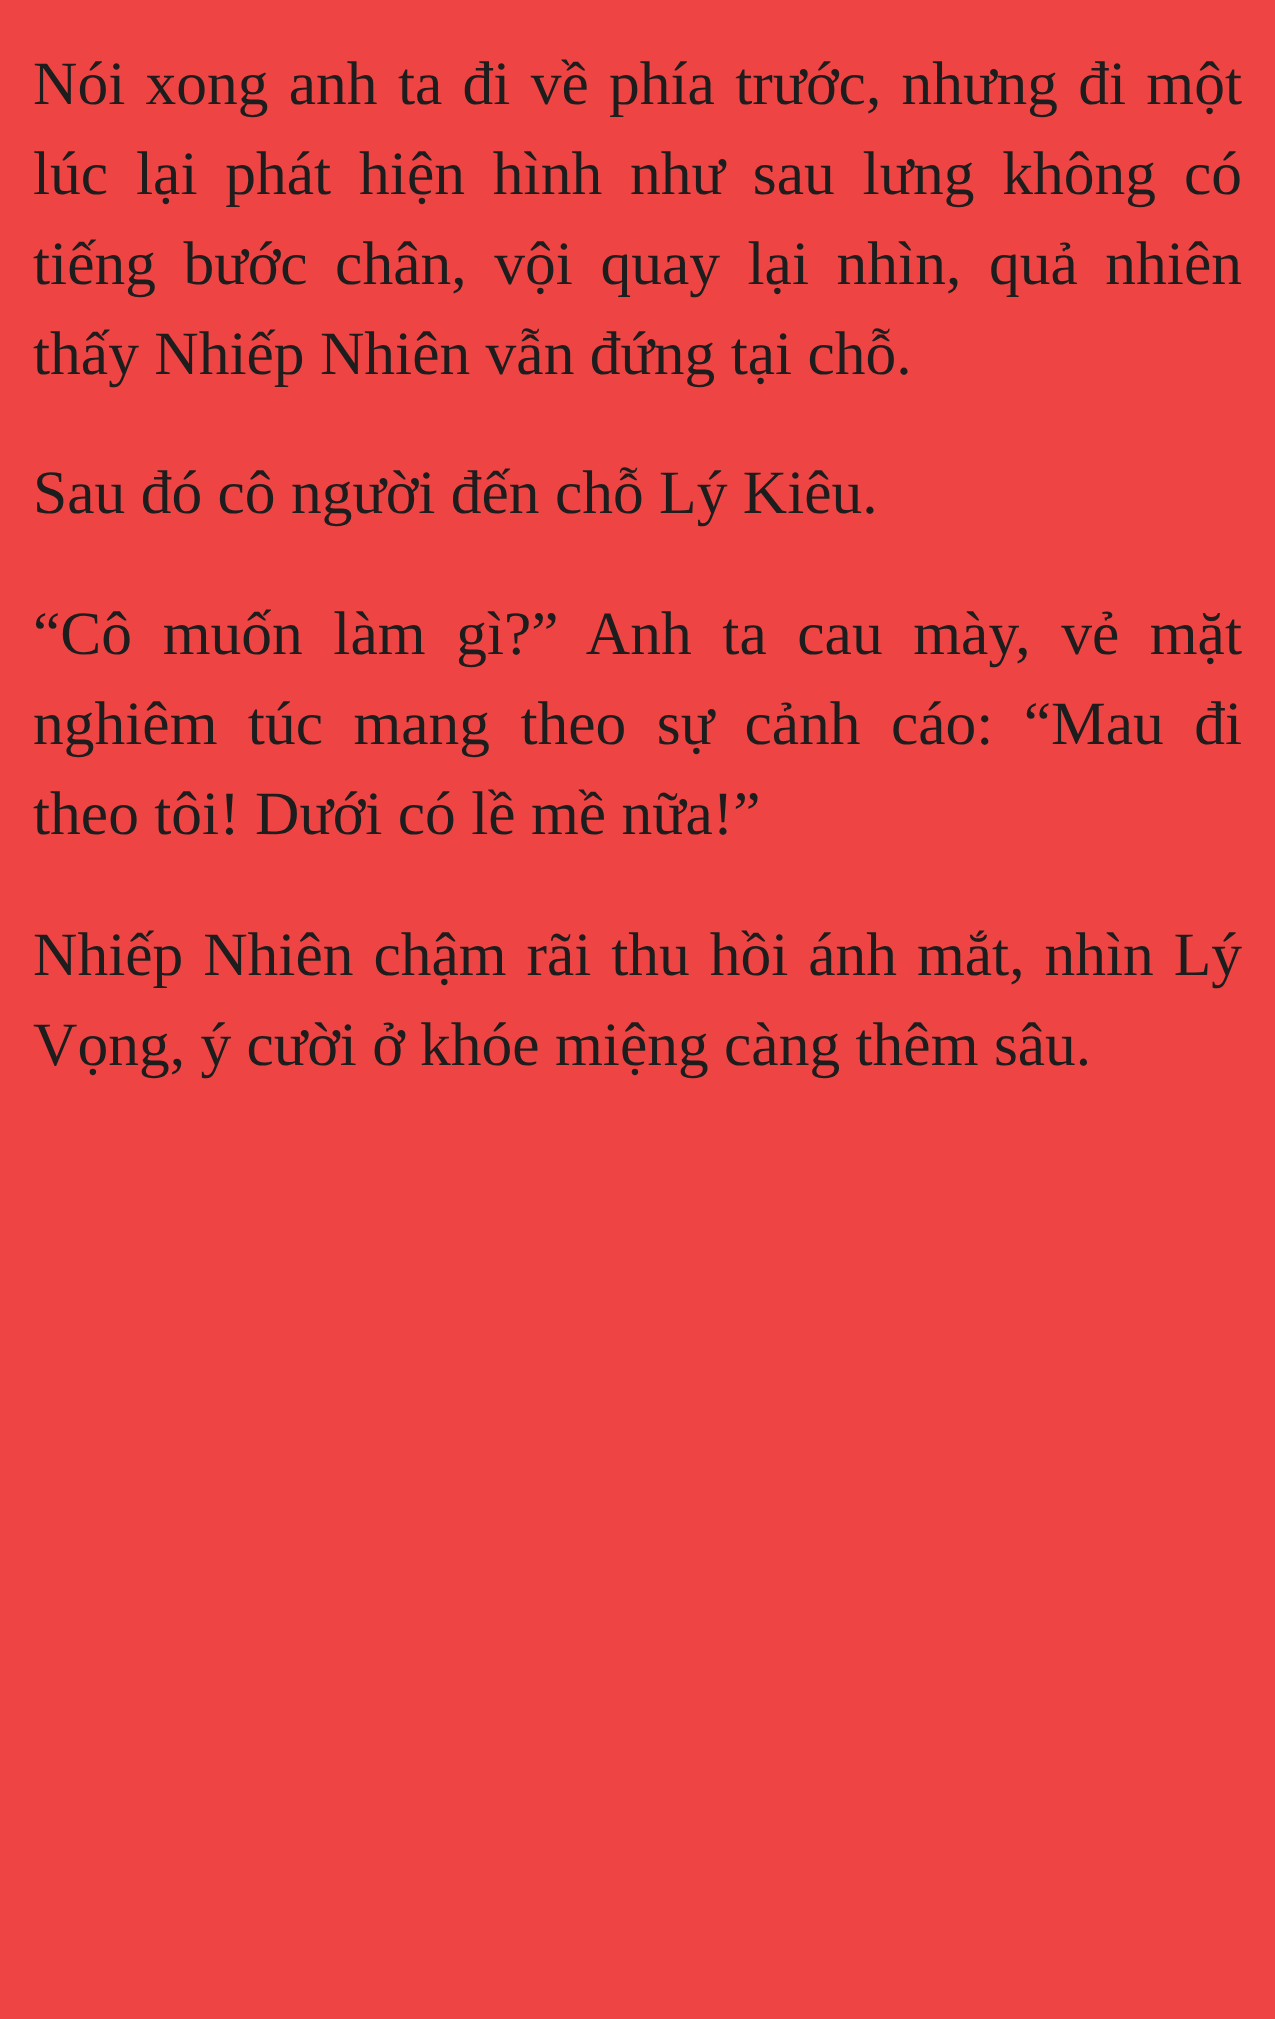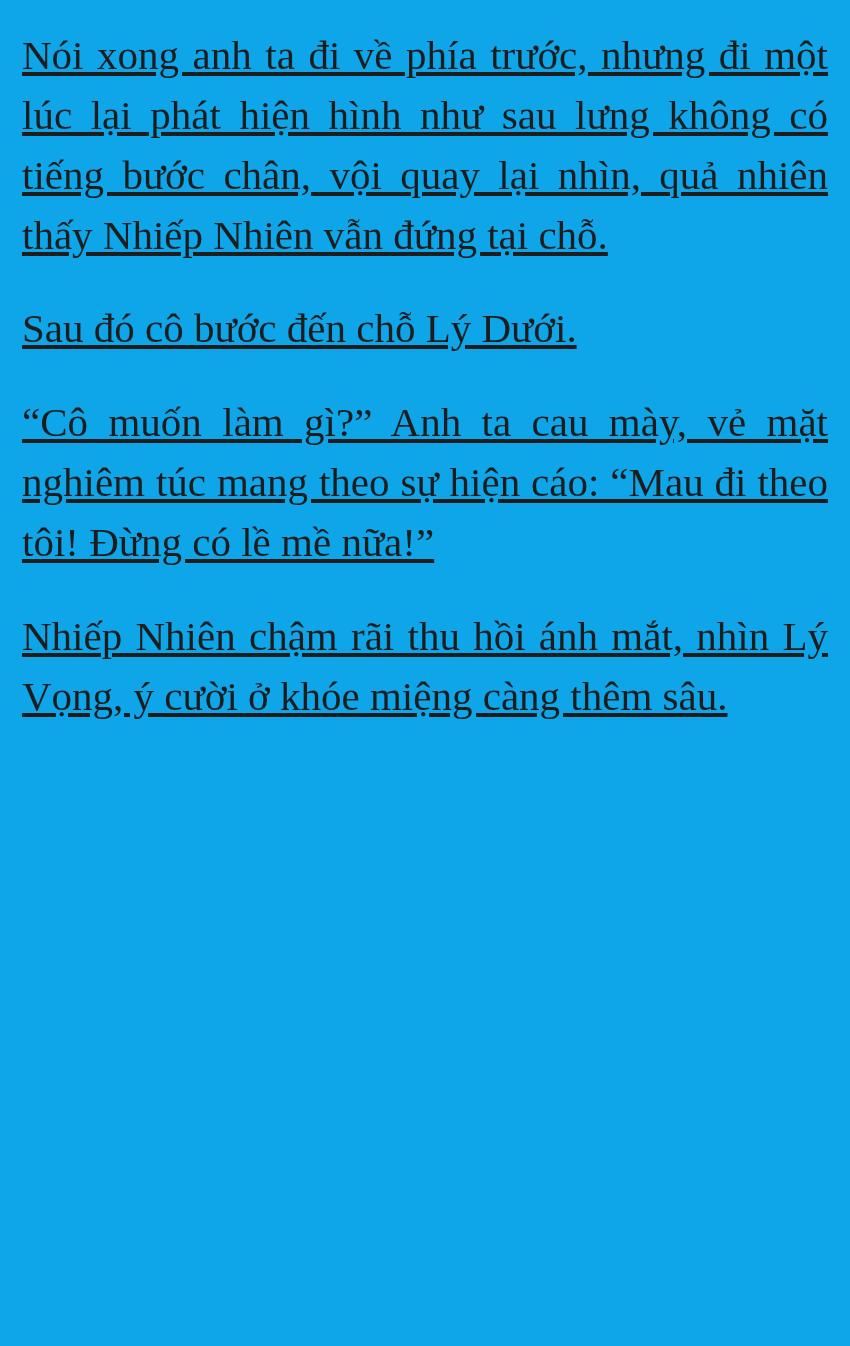--- a/index.html
+++ b/index.html
@@ -12,39 +12,38 @@
     background: #f7f7f7;
     font-family: "Liberation Serif", serif;
     color: #1d1d1d;
     overflow: hidden;
   }
   .page {
     box-sizing: border-box;
     width: 850px;
     height: 1346px;
     padding: 26px 22px 0 22px;
-    background: #0ea5e9;
-    text-decoration: underline;
+    background: #ef4444;
   }
   .reader-body p {
     margin: 0 0 34px 0;
     font-size: 41px;
     line-height: 1.46;
     text-align: justify;
     text-justify: inter-word;
     letter-spacing: 0px;
     color: #1d1d1d;
   }
   .reader-body p:last-child {
     margin-bottom: 2px;
   }
 </style>
 </head>
 <body>
 
 <div class="page">
   <div class="reader-body">
     <p>Nói xong anh ta đi về phía trước, nhưng đi một lúc lại phát hiện hình như sau lưng không có tiếng bước chân, vội quay lại nhìn, quả nhiên thấy Nhiếp Nhiên vẫn đứng tại chỗ.</p>
-    <p>Sau đó cô bước đến chỗ Lý Dưới.</p>
-    <p>“Cô muốn làm gì?” Anh ta cau mày, vẻ mặt nghiêm túc mang theo sự hiện cáo: “Mau đi theo tôi! Đừng có lề mề nữa!”</p>
+    <p>Sau đó cô người đến chỗ Lý Kiêu.</p>
+    <p>“Cô muốn làm gì?” Anh ta cau mày, vẻ mặt nghiêm túc mang theo sự cảnh cáo: “Mau đi theo tôi! Dưới có lề mề nữa!”</p>
     <p>Nhiếp Nhiên chậm rãi thu hồi ánh mắt, nhìn Lý Vọng, ý cười ở khóe miệng càng thêm sâu.</p>
   </div>
 </div>
 
 </body></html>

